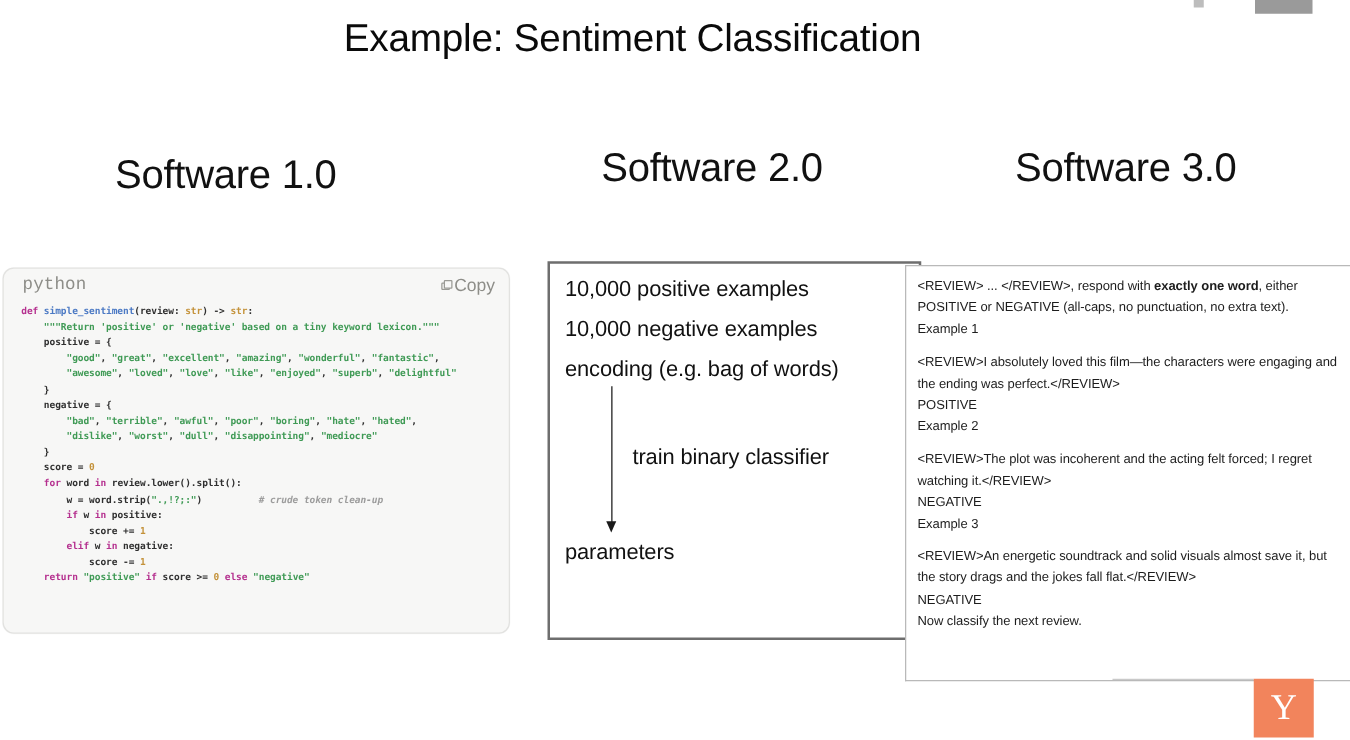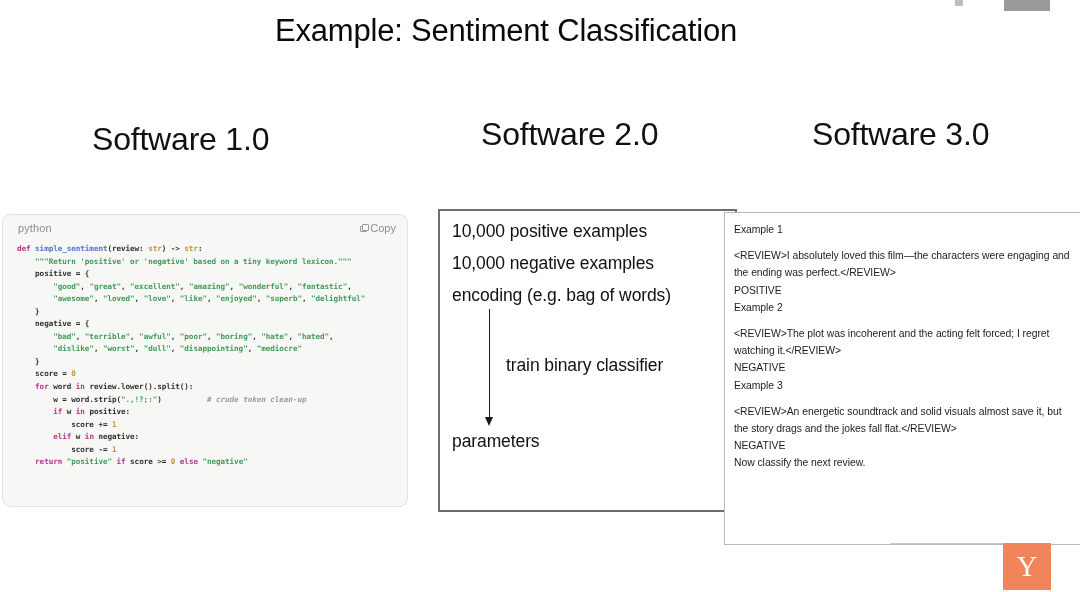--- a/index.html
+++ b/index.html
@@ -71,30 +71,30 @@
   }
   #code-card-header {
     height: 21px;
     display: flex;
     align-items: center;
     justify-content: space-between;
     padding: 4px 11px 0 15px;
     box-sizing: border-box;
   }
   #code-lang {
-    font-size: 11px;
+    font-size: 14px;
     color: #8d8d88;
-    font-family: Liberation Sans, sans-serif;
+    font-family: Liberation Mono, monospace;
     letter-spacing: 0.1px;
   }
   #copy-button {
     display: flex;
     align-items: center;
     gap: 3px;
-    font-size: 11px;
+    font-size: 14px;
     color: #8d8d88;
     cursor: pointer;
   }
   #copy-button .copy-glyph {
     position: relative;
     width: 7px; height: 7px;
     display: inline-block;
   }
   #copy-button .copy-glyph::before {
     content:""; position:absolute; left:0; top:1.5px;
@@ -246,20 +246,21 @@
   <div class="sw2-line" id="sw2-line-3">encoding (e.g. bag of words)</div>
   <div id="sw2-arrow">
     <div class="shaft"></div>
     <div class="head"></div>
   </div>
   <div class="sw2-line" id="sw2-train-label">train binary classifier</div>
   <div class="sw2-line" id="sw2-parameters">parameters</div>
 </div>
 
 <div id="sw3-box">
+    <div class="prompt-para tight"><span>&lt;REVIEW&gt; ... &lt;/REVIEW&gt;, respond with </span><b>exactly one word</b><span>, either POSITIVE or NEGATIVE (all-caps, no punctuation, no extra text).</span></div>
     <div class="prompt-para"><span>Example 1</span></div>
     <div class="prompt-para tight"><span>&lt;REVIEW&gt;I absolutely loved this film—the characters were engaging and the ending was perfect.&lt;/REVIEW&gt;</span></div>
     <div class="prompt-para tight"><span>POSITIVE</span></div>
     <div class="prompt-para"><span>Example 2</span></div>
     <div class="prompt-para tight"><span>&lt;REVIEW&gt;The plot was incoherent and the acting felt forced; I regret watching it.&lt;/REVIEW&gt;</span></div>
     <div class="prompt-para tight"><span>NEGATIVE</span></div>
     <div class="prompt-para"><span>Example 3</span></div>
     <div class="prompt-para tight"><span>&lt;REVIEW&gt;An energetic soundtrack and solid visuals almost save it, but the story drags and the jokes fall flat.&lt;/REVIEW&gt;</span></div>
     <div class="prompt-para tight"><span>NEGATIVE</span></div>
     <div class="prompt-para"><span>Now classify the next review.</span></div>

